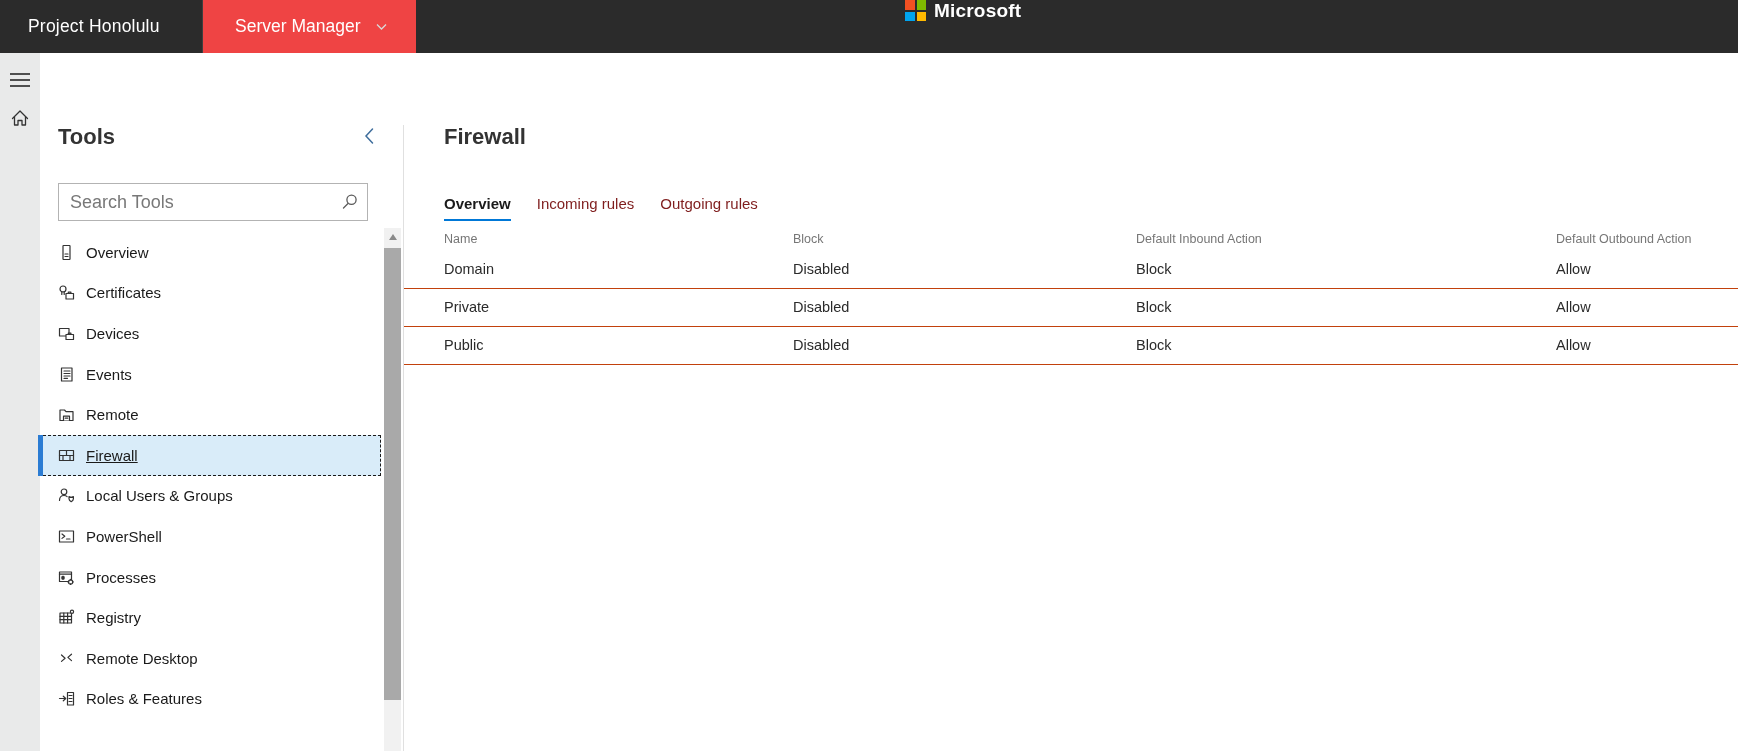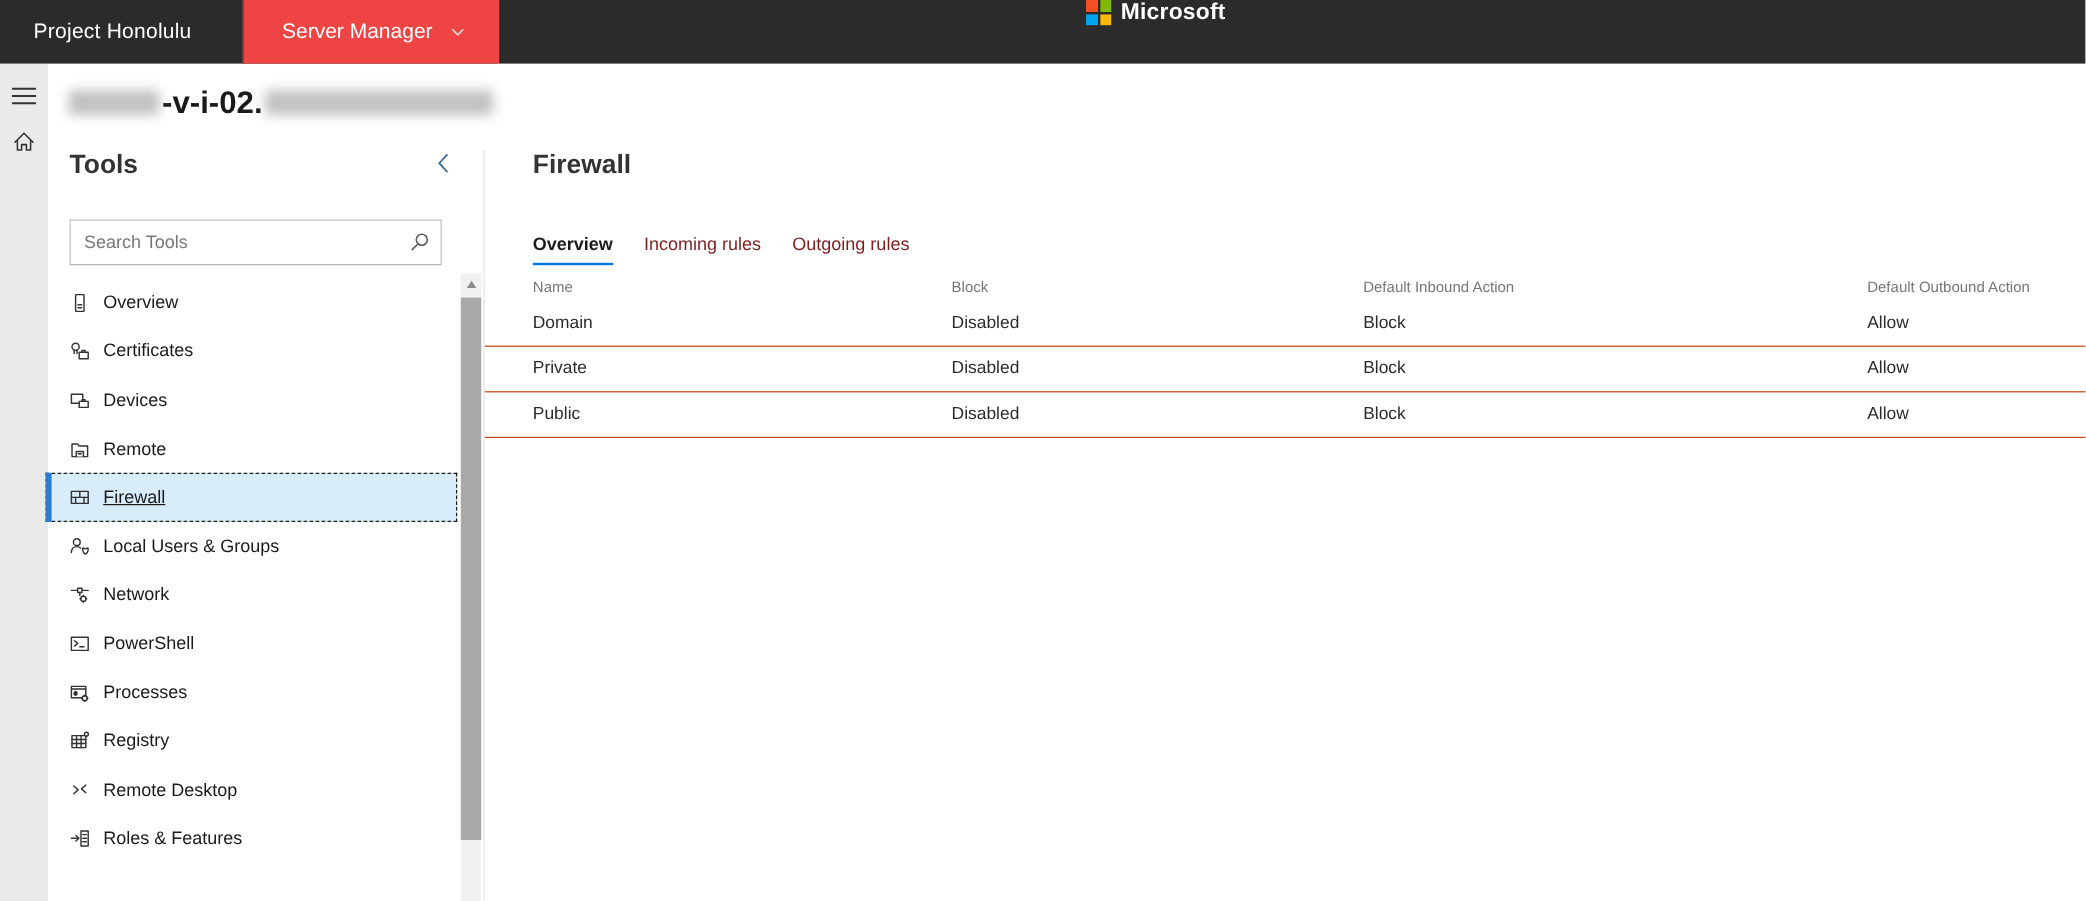--- a/index.html
+++ b/index.html
@@ -34,21 +34,21 @@
   .redacted { height:21px; background:#8f8f8f; opacity:.55; filter:blur(5px); border-radius:3px; }
   .redacted.pre { width:76px; } .redacted.suf { width:190px; }
 
   
   .tools-panel { position:absolute; left:40px; top:115px; width:363px; height:636px; background:#fff; }
   .tools-title { position:absolute; left:18px; top:9px; font-size:22px; font-weight:600; color:#333; }
   .collapse-btn { position:absolute; left:323px; top:12px; cursor:pointer; }
   .searchbox { position:absolute; left:18px; top:68px; width:310px; height:38px;
     border:1px solid #b3b3b3; background:#fff; }
   .searchbox input { position:absolute; left:0; top:0; width:100%; height:100%; border:none; outline:none;
-    padding:0 34px 0 11px; font-size:15px; color:#333; font-family:"Liberation Sans", sans-serif; }
+    padding:0 34px 0 11px; font-size:18px; color:#333; font-family:"Liberation Sans", sans-serif; }
   .searchbox input::placeholder { color:#787878; opacity:1; }
   .searchbox svg { position:absolute; right:8px; top:9px; }
 
   .tool-list { position:absolute; left:0; top:117px; width:341px; }
   .tool-item { position:relative; height:40.6px; display:flex; align-items:center;
     padding-left:18px; gap:11px; font-size:15px; color:#1a1a1a; cursor:pointer; }
   .tool-item svg { flex:0 0 17px; }
   .tool-item.selected { left:-2px; width:calc(100% + 2px); padding-left:20px;
     background:#d9ecf9; outline:1px dashed #1a1a1a; outline-offset:-1px; }
   .tool-item.selected::before { content:""; position:absolute; left:0; top:0; bottom:0; width:5px; background:#2b7cd3; }
@@ -115,25 +115,20 @@
         </svg>
     </div>
     <div class="rail-btn home">
       <svg class="ln" width="20" height="20" viewBox="0 0 20 20" style="stroke-width:1.3;">
           <path d="M2.5 10.5 L10 3 L17.5 10.5"></path>
           <path d="M4.5 9 V17 H8 V12.5 H12 V17 H15.5 V9"></path>
         </svg>
     </div>
   </div>
 
-  <div class="server-title">
-    <span class="redacted pre"></span>
-    <span>-v-i-02.</span>
-    <span class="redacted suf"></span>
-  </div>
 
   <div class="tools-panel">
     <div class="tools-title">Tools</div>
     <div class="collapse-btn">
       <svg width="12" height="18" viewBox="0 0 12 18" style="fill:none;stroke:#3e6d9c;stroke-width:1.5;stroke-linecap:round;">
           <path d="M9.5 2 L3 9 L9.5 16"></path>
         </svg>
     </div>
     <div class="searchbox">
       <input type="text" placeholder="Search Tools" style="">
@@ -164,20 +159,30 @@
       <div class="tool-item">
         <svg class="ln" width="17" height="17" viewBox="0 0 17 17">
             <rect x="1.5" y="3.5" width="9.5" height="7.5"></rect>
             <rect x="8" y="9.5" width="7.5" height="5" fill="#fff"></rect>
             <path d="M10.3 9.5 v-1.4 h2.6 v1.4"></path>
           </svg>
         <span class="tlabel">Devices</span>
       </div>
       <div class="tool-item">
         <svg class="ln" width="17" height="17" viewBox="0 0 17 17">
+            <rect x="3.5" y="2" width="10.5" height="13"></rect>
+            <line x1="6" y1="5" x2="12" y2="5"></line>
+            <line x1="6" y1="7.5" x2="12" y2="7.5"></line>
+            <line x1="6" y1="10" x2="12" y2="10"></line>
+            <line x1="6" y1="12.3" x2="9.5" y2="12.3"></line>
+          </svg>
+        <span class="tlabel">Events</span>
+      </div>
+      <div class="tool-item">
+        <svg class="ln" width="17" height="17" viewBox="0 0 17 17">
             <path d="M2 4 h4.5 l1.5 1.7 h7 v8.8 h-13 z"></path>
             <path d="M5.5 14.5 v-4.3 h6 v4.3" fill="#fff"></path>
             <line x1="7.2" y1="12.2" x2="9.8" y2="12.2"></line>
           </svg>
         <span class="tlabel">Remote</span>
       </div>
       <div class="tool-item selected">
         <svg class="ln" width="17" height="17" viewBox="0 0 17 17">
             <rect x="1.5" y="3.5" width="14" height="10"></rect>
             <line x1="1.5" y1="8.5" x2="15.5" y2="8.5"></line>
@@ -187,30 +192,20 @@
           </svg>
         <span class="tlabel">Firewall</span>
       </div>
       <div class="tool-item">
         <svg class="ln" width="17" height="17" viewBox="0 0 17 17">
             <circle cx="6" cy="4.8" r="2.8"></circle>
             <path d="M1.5 13.5 c0-3.5 2-5 4.5-5 1.4 0 2.4 0.4 3.1 1.1"></path>
             <path d="M11 9.6 l2.2 0.8 2.2 -0.8 v2.1 c0 1.8 -2.2 3 -2.2 3 s-2.2 -1.2 -2.2 -3 z"></path>
           </svg>
         <span class="tlabel">Local Users &amp; Groups</span>
-      </div>
-      <div class="tool-item">
-        <svg class="ln" width="17" height="17" viewBox="0 0 17 17">
-            <line x1="1.5" y1="5" x2="15.5" y2="5"></line>
-            <rect x="6.7" y="3.2" width="3.6" height="3.6" fill="#fff"></rect>
-            <line x1="8.5" y1="6.8" x2="8.5" y2="9.2"></line>
-            <circle cx="11.5" cy="12" r="2.2"></circle>
-            <path d="M11.5 9.2 v0.7 M11.5 14.1 v0.7 M8.7 12 h0.7 M13.6 12 h0.7"></path>
-          </svg>
-        <span class="tlabel">Network</span>
       </div>
       <div class="tool-item">
         <svg class="ln" width="17" height="17" viewBox="0 0 17 17">
             <rect x="1.5" y="3" width="14" height="11"></rect>
             <path d="M4 6 l2.8 2.2 L4 10.4"></path>
             <line x1="8.5" y1="11" x2="12" y2="11"></line>
           </svg>
         <span class="tlabel">PowerShell</span>
       </div>
       <div class="tool-item">

